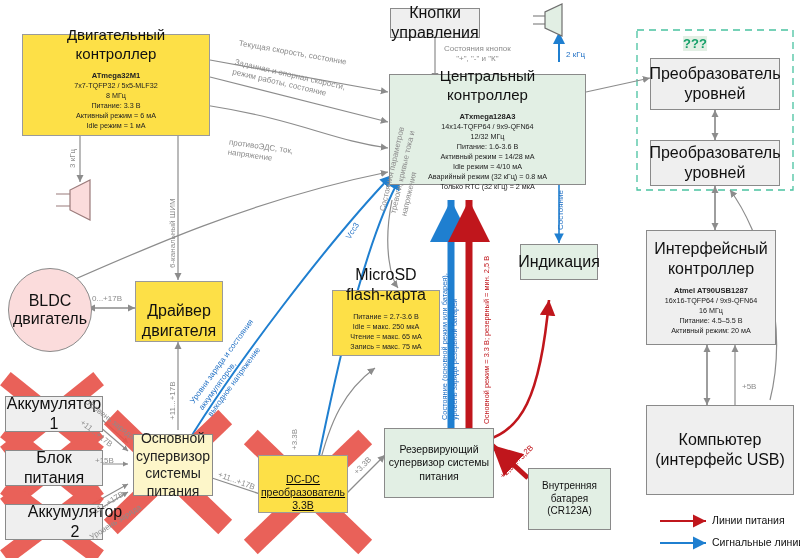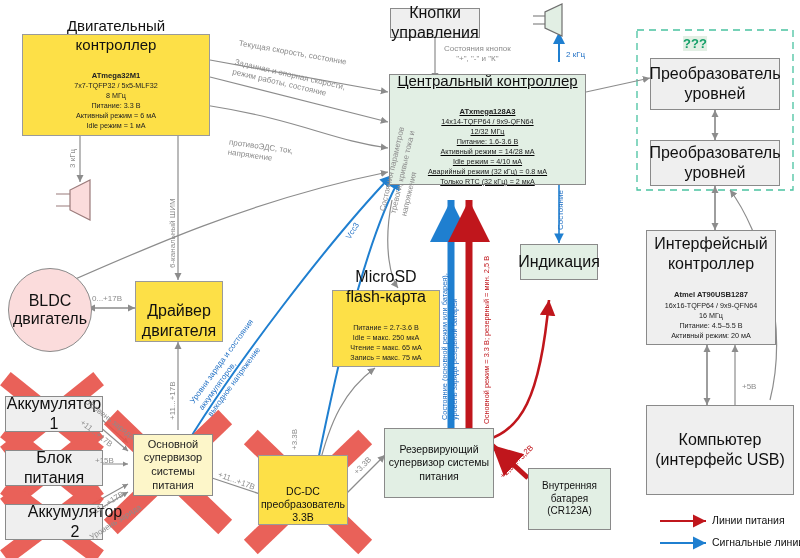--- a/index.html
+++ b/index.html
@@ -8,21 +8,21 @@
   svg.layer{position:absolute;left:0;top:0;width:800px;height:558px;}
   .box{position:absolute;box-sizing:border-box;border:1px solid #888;
        display:flex;flex-direction:column;align-items:center;justify-content:center;
        text-align:center;line-height:1.25;}
   .pink{background:#fde047;border-color:#9a9a9a;justify-content:flex-end;}
   .green{background:#e2efe4;border-color:#8a8a8a;}
   .grey{background:#efefef;border-color:#8a8a8a;}
   .yellow{background:#fdf6c9;border-color:#8a8a8a;}
   .title{font-size:15px;color:#111;}
   .title.sm{font-size:16px;}
-  .spec{font-size:7.2px;color:#222;line-height:1.38;margin-top:16px;}
+  .spec{font-size:7.2px;color:#222;line-height:1.38;margin-top:7px;}
   .spec b{font-size:7.6px;}
   .lbl{position:absolute;font-size:8px;color:#8c8c8c;white-space:nowrap;}
   .lbl.blue{color:#1f6fc4;}
   .lbl.red{color:#c0161c;}
   .lbl.green{color:#16a06a;font-weight:bold;font-size:13px;}
   .lbl.w{white-space:pre;}
   .legend{position:absolute;font-size:10.5px;color:#111;white-space:nowrap;}
   .bldc{position:absolute;border-radius:50%;background:#fbdcdc;border:1px solid #8a8a8a;
         display:flex;align-items:center;justify-content:center;text-align:center;}
 </style>
@@ -146,21 +146,21 @@
     <div class="spec">
       <b>ATmega32M1</b><br>
       <span>7x7-TQFP32 / 5x5-MLF32</span><br>
       <span>8 МГц</span><br>
       <span>Питание: 3.3 В</span><br>
       <span>Активный режим = 6 мА</span><br>
       <span>Idle режим = 1 мА</span>
     </div>
   </div>
 
-  <div class="box green" style="left:389px;top:74px;width:197px;height:111px;padding:3px 5px;text-decoration:underline;">
+  <div class="box green" style="left:389px;top:74px;width:197px;height:111px;padding:3px 14px;">
     <div class="title">Центральный контроллер</div>
     <div class="spec">
       <b>ATxmega128A3</b><br>
       <span>14x14-TQFP64 / 9x9-QFN64</span><br>
       <span>12/32 МГц</span><br>
       <span>Питание: 1.6-3.6 В</span><br>
       <span>Активный режим = 14/28 мА</span><br>
       <span>Idle режим = 4/10 мА</span><br>
       <span>Аварийный режим (32 кГц) = 0.8 мА</span><br>
       <span>Только RTC (32 кГц) = 2 мкА</span>
@@ -196,21 +196,21 @@
 
   <div class="box grey" style="left:646px;top:405px;width:148px;height:90px;">
     <div class="title sm w">Компьютер
 (интерфейс USB)</div>
   </div>
 
   <div class="box green" style="left:520px;top:244px;width:78px;height:36px;">
     <div class="title sm">Индикация</div>
   </div>
 
-  <div class="box pink" style="left:332px;top:290px;width:108px;height:77px;padding:3px;">
+  <div class="box pink" style="left:332px;top:290px;width:108px;height:66px;padding:3px;">
     <div class="title sm w">MicroSD
 flash-карта</div>
     <div class="spec">
       <span>Питание = 2.7-3.6 В</span><br>
       <span>Idle = макс. 250 мкА</span><br>
       <span>Чтение = макс. 65 мА</span><br>
       <span>Запись = макс. 75 мА</span>
     </div>
   </div>
 
@@ -228,27 +228,27 @@
     <div class="title sm">Аккумулятор 1</div>
   </div>
   <div class="box grey" style="left:5px;top:450px;width:98px;height:36px;">
     <div class="title sm">Блок питания</div>
   </div>
   <div class="box grey" style="left:5px;top:504px;width:98px;height:36px;padding-left:42px;">
     <div class="title sm">Аккумулятор 2</div>
   </div>
 
   <div class="box yellow" style="left:133px;top:434px;width:80px;height:62px;">
-    <div class="title sm w" style="font-size:11px;color:#222;">Основной
+    <div class="title sm w" style="font-size:14px;color:#222;">Основной
 супервизор
 системы
 питания</div>
   </div>
 
-  <div class="box pink" style="left:258px;top:455px;width:90px;height:70px;">
+  <div class="box pink" style="left:258px;top:455px;width:90px;height:58px;text-decoration:underline;">
     <div class="title sm w" style="font-size:10.5px;">DC-DC
 преобразователь
 3.3В</div>
   </div>
 
   <div class="box green" style="left:384px;top:428px;width:110px;height:70px;">
     <div class="title sm w" style="font-size:10.5px;">Резервирующий
 супервизор
 системы питания</div>
   </div>

